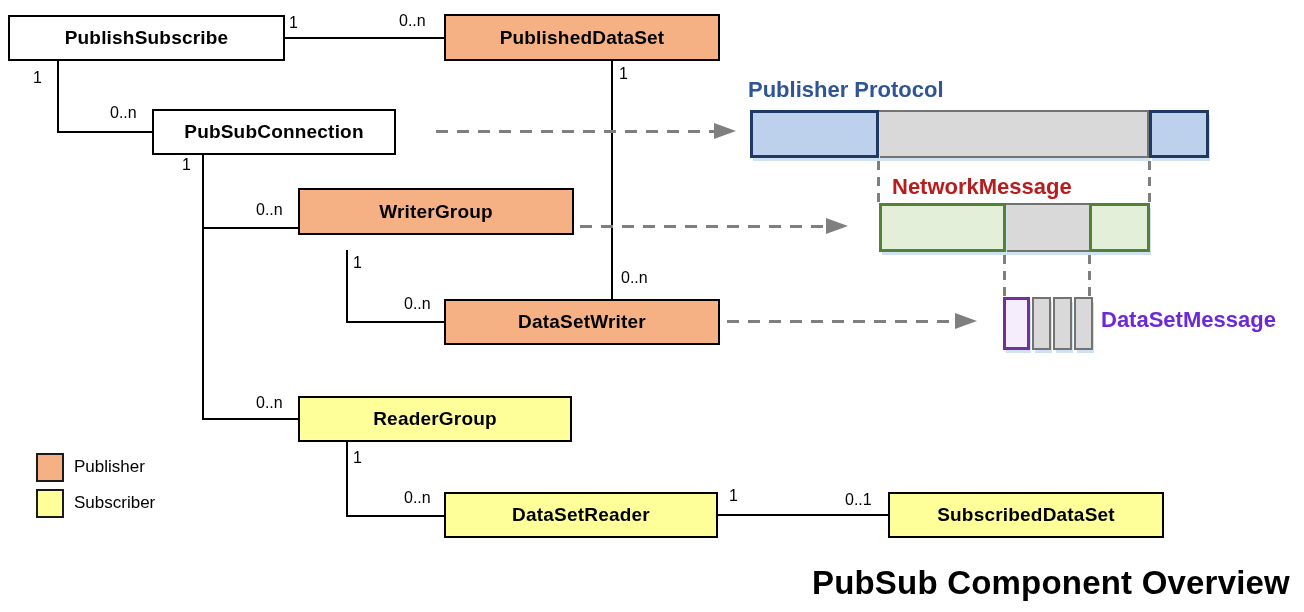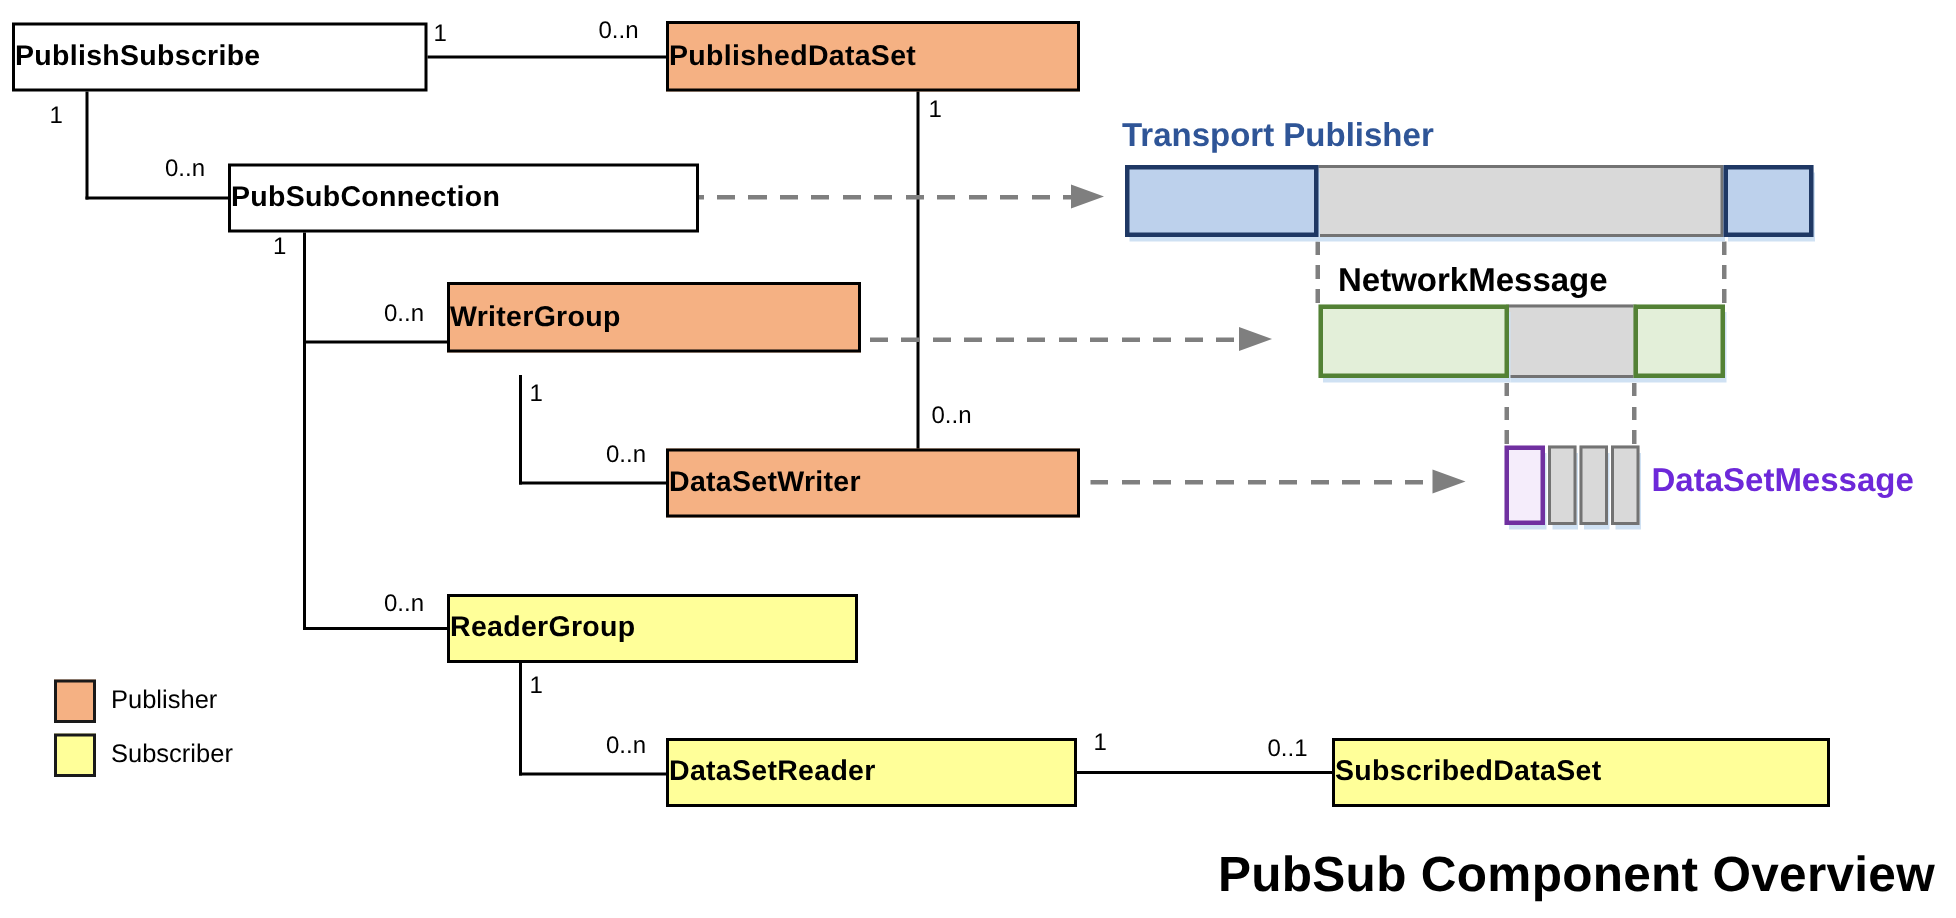--- a/index.html
+++ b/index.html
@@ -2,21 +2,21 @@
 <html><head>
 <meta charset="utf-8">
 <style>
   html,body{margin:0;padding:0;background:#ffffff;}
   #canvas{
     position:relative;width:1304px;height:612px;background:#ffffff;overflow:hidden;
     font-family:"Liberation Sans","DejaVu Sans",sans-serif;color:#000;
   }
   .node{
     position:absolute;box-sizing:border-box;border:2px solid #000;background:#fff;
-    display:flex;align-items:center;
+    display:flex;align-items:center;justify-content:center;
     font-weight:bold;font-size:19px;letter-spacing:.2px;
   }
   .node.orange{background:#F5B183;}
   .node.yellow{background:#FFFF99;}
   .hline{position:absolute;height:2px;background:#000;}
   .vline{position:absolute;width:2px;background:#000;}
   .mult{position:absolute;font-size:16px;line-height:18px;color:#000;white-space:nowrap;}
   .darrow{
     position:absolute;height:3px;
     background:repeating-linear-gradient(90deg,#7f7f7f 0 12px,transparent 12px 21px);
@@ -34,21 +34,21 @@
   .seg{position:absolute;top:0;height:100%;box-sizing:border-box;box-shadow:2px 4px 0 -1px #CFE1F3;}
   .seg.blue{background:#BDD1EC;border:3px solid #1F3864;}
   .seg.green{background:#E3EFD9;border:3px solid #538135;}
   .seg.gray{background:#D9D9D9;border:2px solid #737373;}
   .dsm{display:flex;gap:2px;}
   .dsm .cell{box-sizing:border-box;height:100%;box-shadow:2px 4px 0 -1px #CFE1F3;}
   .dsm .purple{width:27px;background:#F5EDFB;border:3px solid #7030A0;}
   .dsm .pgray{width:19px;background:#D9D9D9;border:2px solid #737373;}
   .overlay-label{position:absolute;font-weight:bold;font-size:22px;white-space:nowrap;}
   .lbl-transport{color:#2F5597;}
-  .lbl-network{color:#000000;}
+  .lbl-network{color:#b91c1c;}
   .lbl-dataset{color:#6d28d9;}
   .legend-swatch{position:absolute;width:28px;height:29px;box-sizing:border-box;border:2px solid #1a1a1a;}
   .legend-label{position:absolute;font-size:17px;line-height:20px;}
   #title{
     position:absolute;left:0;top:564px;width:1290px;text-align:right;
     font-size:33px;font-weight:bold;letter-spacing:.2px;
   }
 </style>
 </head>
 <body>
@@ -76,56 +76,56 @@
   <div class="dvert" style="left:1148px;top:161px;height:41px"></div>
   <div class="dvert" style="left:1003px;top:255px;height:41px"></div>
   <div class="dvert" style="left:1088px;top:255px;height:41px"></div>
 
   <div class="node" style="left:8px;top:15px;width:277px;height:46px">
     <span>PublishSubscribe</span>
   </div>
   <div class="node orange" style="left:444px;top:14px;width:276px;height:47px">
     <span>PublishedDataSet</span>
   </div>
-  <div class="node" style="left:152px;top:109px;width:314px;height:46px">
+  <div class="node" style="left:152px;top:109px;width:244px;height:46px">
     <span>PubSubConnection</span>
   </div>
   <div class="node orange" style="left:298px;top:188px;width:276px;height:47px">
     <span>WriterGroup</span>
   </div>
   <div class="node orange" style="left:444px;top:299px;width:276px;height:46px">
     <span>DataSetWriter</span>
   </div>
   <div class="node yellow" style="left:298px;top:396px;width:274px;height:46px">
     <span>ReaderGroup</span>
   </div>
   <div class="node yellow" style="left:444px;top:492px;width:274px;height:46px">
     <span>DataSetReader</span>
   </div>
-  <div class="node yellow" style="left:888px;top:492px;width:332px;height:46px">
+  <div class="node yellow" style="left:888px;top:492px;width:276px;height:46px">
     <span>SubscribedDataSet</span>
   </div>
 
   <span class="mult" style="left:289px;top:14px">1</span>
   <span class="mult" style="left:399px;top:12px">0..n</span>
   <span class="mult" style="left:33px;top:69px">1</span>
   <span class="mult" style="left:110px;top:104px">0..n</span>
   <span class="mult" style="left:182px;top:156px">1</span>
   <span class="mult" style="left:256px;top:201px">0..n</span>
   <span class="mult" style="left:353px;top:254px">1</span>
   <span class="mult" style="left:404px;top:295px">0..n</span>
   <span class="mult" style="left:619px;top:65px">1</span>
   <span class="mult" style="left:621px;top:269px">0..n</span>
   <span class="mult" style="left:256px;top:394px">0..n</span>
   <span class="mult" style="left:353px;top:449px">1</span>
   <span class="mult" style="left:404px;top:489px">0..n</span>
   <span class="mult" style="left:729px;top:487px">1</span>
   <span class="mult" style="left:845px;top:491px">0..1</span>
 
-  <span class="overlay-label lbl-transport" style="left:748px;top:77px">Transport Publisher</span>
+  <span class="overlay-label lbl-transport" style="left:748px;top:77px">Publisher Protocol</span>
   <div class="bar" style="left:750px;top:110px;width:459px;height:48px">
     <div class="seg gray" style="left:126px;width:273px"></div>
     <div class="seg blue" style="left:0;width:129px"></div>
     <div class="seg blue" style="left:399px;width:60px"></div>
   </div>
 
   <span class="overlay-label lbl-network" style="left:892px;top:174px">NetworkMessage</span>
   <div class="bar" style="left:879px;top:203px;width:271px;height:49px">
     <div class="seg gray" style="left:125px;width:87px"></div>
     <div class="seg green" style="left:0;width:127px"></div>

